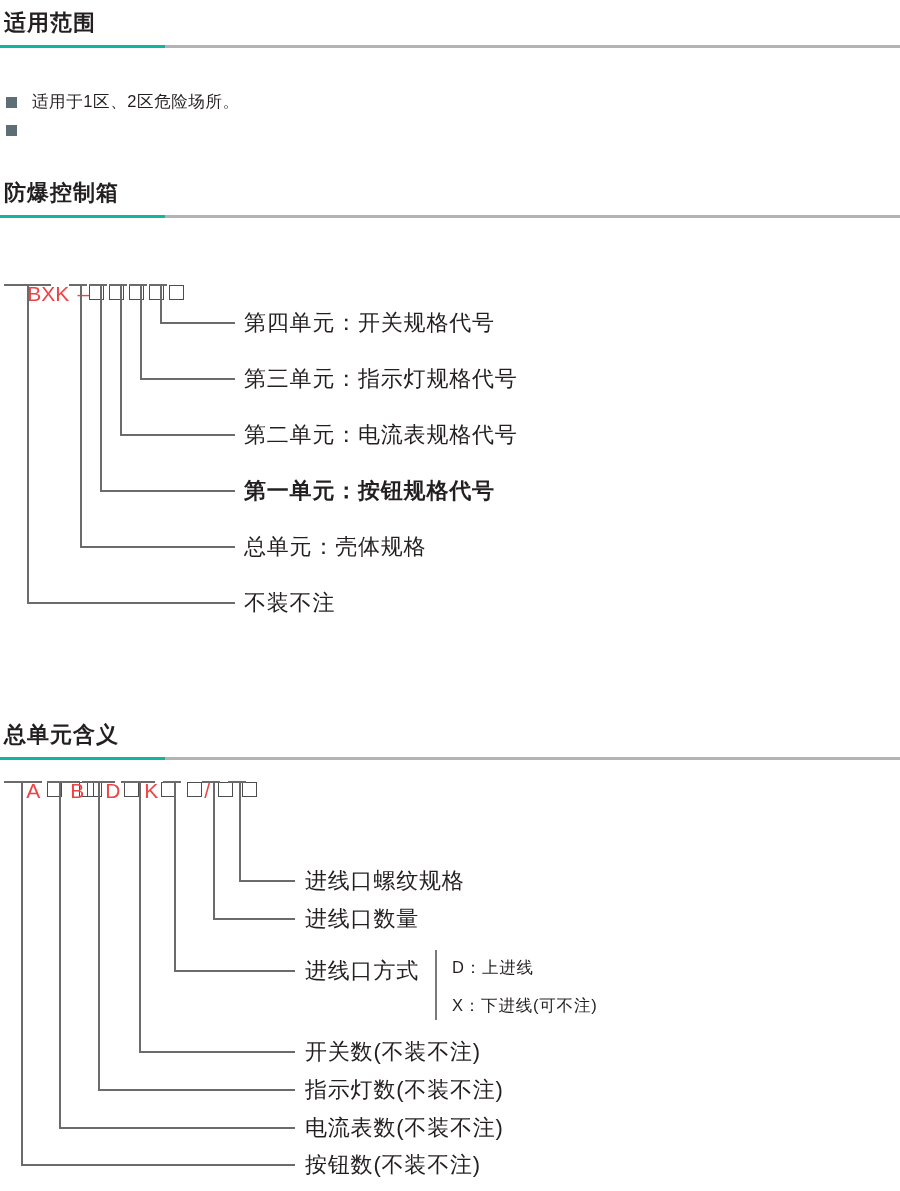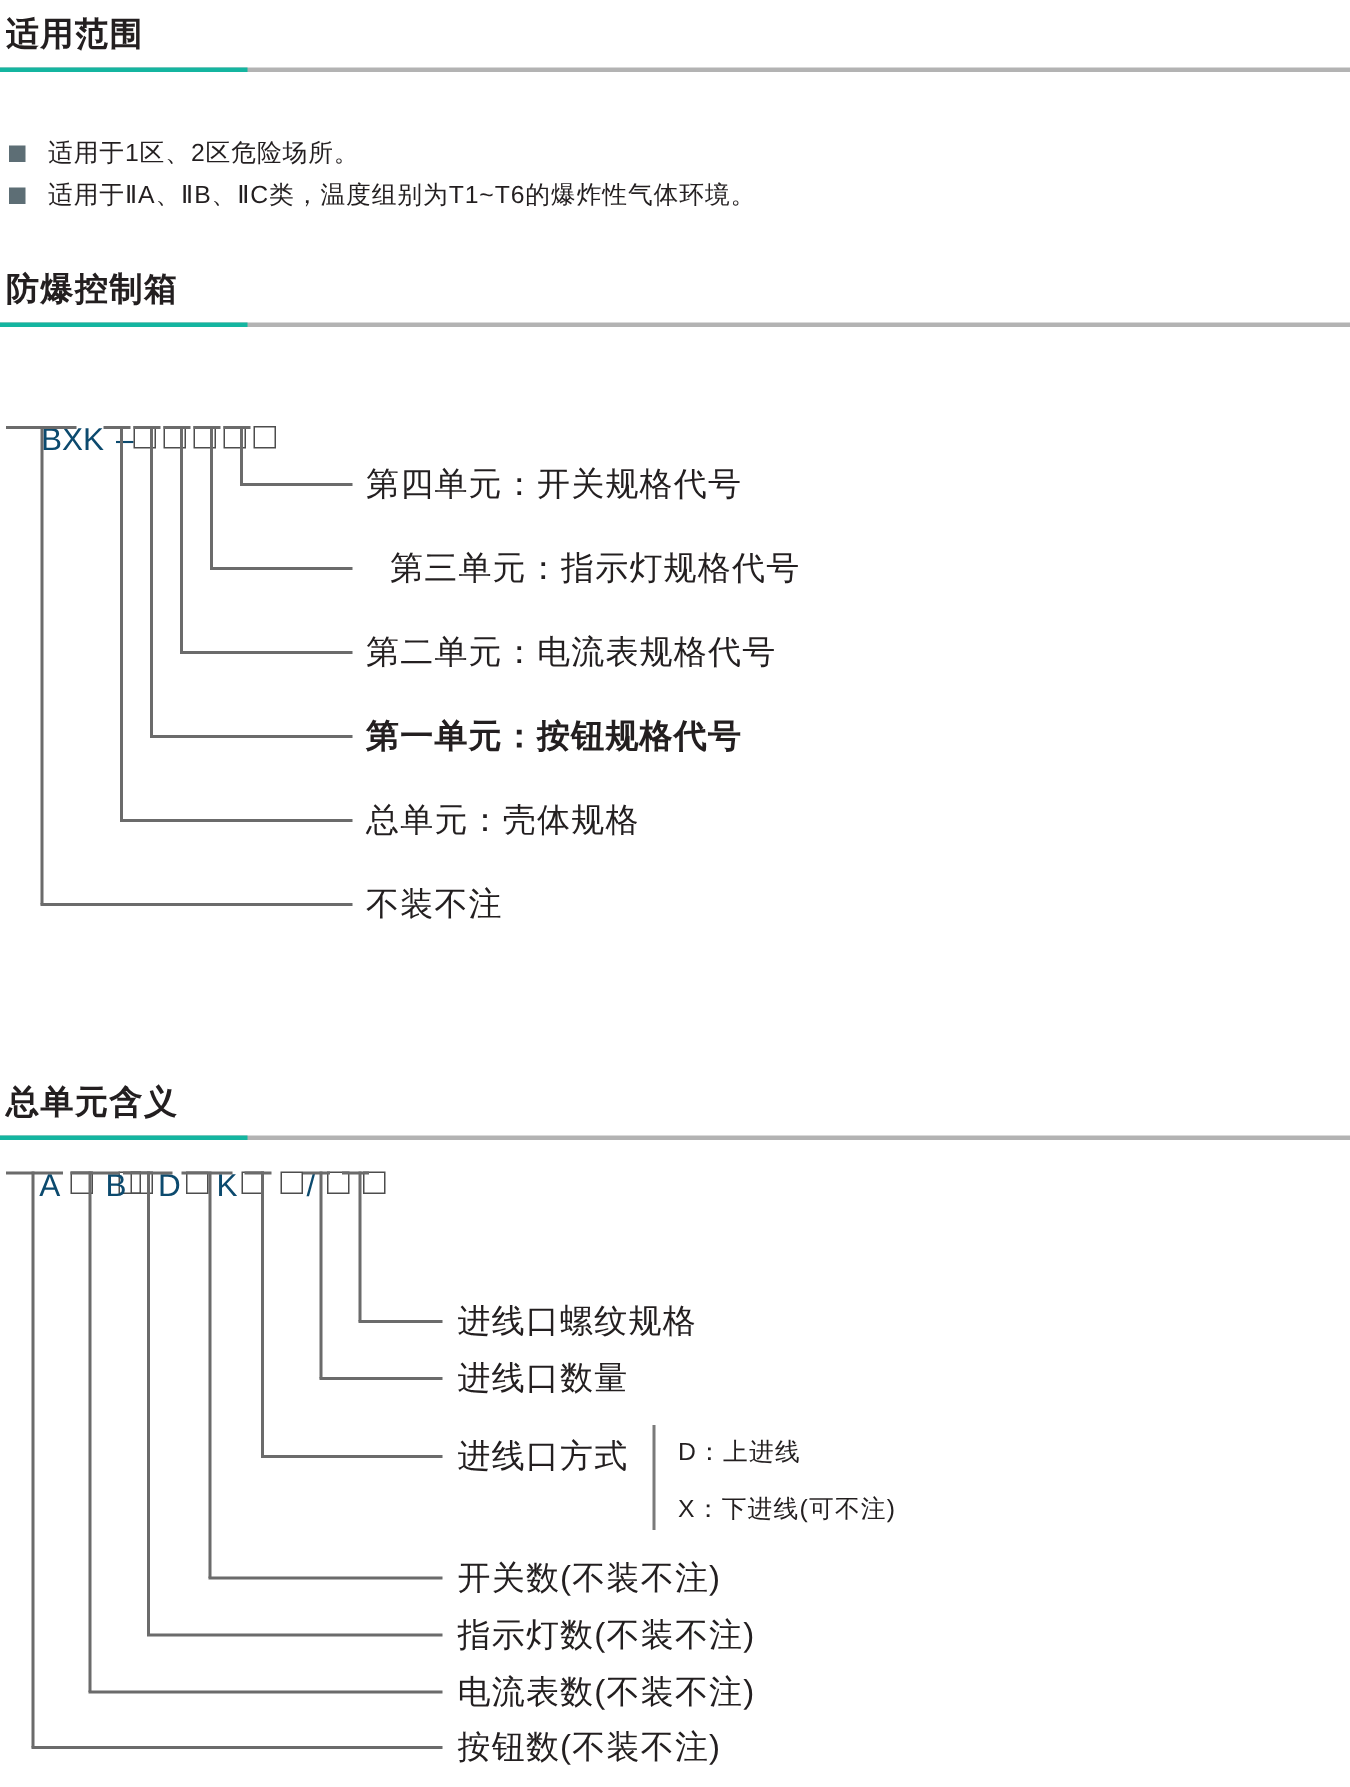--- a/index.html
+++ b/index.html
@@ -57,21 +57,21 @@
     flex: none;
   }
 
   
   .diagram { position: absolute; left: 0; width: 900px; }
   .code-line {
     position: absolute;
     font-size: 21px;
     letter-spacing: 0px;
     white-space: pre;
-    color: #0c4a6e;
+    color: #ef4444;
   }
   .empty-box {
     display: inline-block;
     width: 15px; height: 15px;
     border: 1.6px solid #4d4d4d;
     vertical-align: 1px;
   }
   .line-h, .line-v {
     position: absolute;
     background: #6b6b6b;
@@ -109,21 +109,20 @@
   <div class="sec-rule"></div>
 </div>
 
 <div class="bullets" style="top:88px;">
   <div class="bullet-row">
     <span class="bullet-sq"></span>
     <span>适用于1区、2区危险场所。</span>
   </div>
   <div class="bullet-row">
     <span class="bullet-sq"></span>
-    <span>适用于ⅡA、ⅡB、ⅡC类，温度组别为T1~T6的爆炸性气体环境。</span>
   </div>
 </div>
 
 <div class="section" style="top:178px;">
   <div class="sec-title">防爆控制箱</div>
   <div class="sec-rule"></div>
 </div>
 
 <div class="diagram" style="top:0;">
 
@@ -137,21 +136,21 @@
   <div class="line-h" style="left:109px;top:284px; width:18px;"></div>
   <div class="line-h" style="left:129px;top:284px; width:18px;"></div>
   <div class="line-h" style="left:149px;top:284px; width:18px;"></div>
 
   <div class="line-v" style="left:160px; top:284px; height:39px;"></div>
   <div class="line-h" style="left:160px; top:322px; width:75px;"></div>
   <div class="lead-label" style="left:244px; top:323px;">第四单元：开关规格代号</div>
 
   <div class="line-v" style="left:140px; top:284px; height:95px;"></div>
   <div class="line-h" style="left:140px; top:378px; width:95px;"></div>
-  <div class="lead-label" style="left:260px; top:379px;text-align:right;">第三单元：指示灯规格代号</div>
+  <div class="lead-label" style="left:244px; top:379px;text-align:right;">第三单元：指示灯规格代号</div>
 
   <div class="line-v" style="left:120px; top:284px; height:151px;"></div>
   <div class="line-h" style="left:120px; top:434px; width:115px;"></div>
   <div class="lead-label" style="left:244px; top:435px;">第二单元：电流表规格代号</div>
 
   <div class="line-v" style="left:100px; top:284px; height:207px;"></div>
   <div class="line-h" style="left:100px; top:490px; width:135px;"></div>
   <div class="lead-label" style="left:244px; top:491px;font-weight:bold;">第一单元：按钮规格代号</div>
 
   <div class="line-v" style="left:80px; top:284px; height:263px;"></div>

